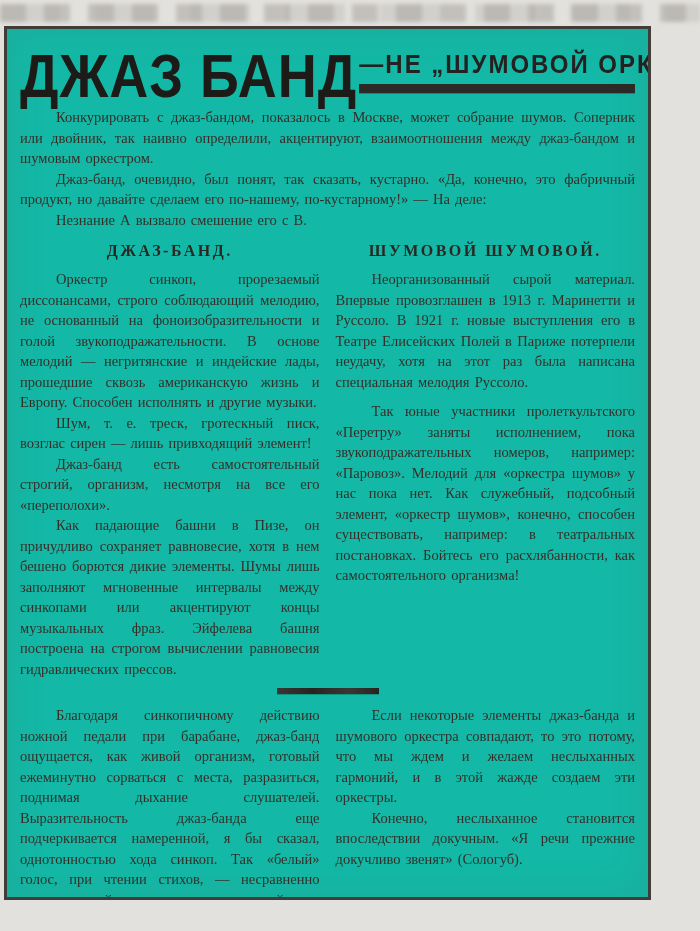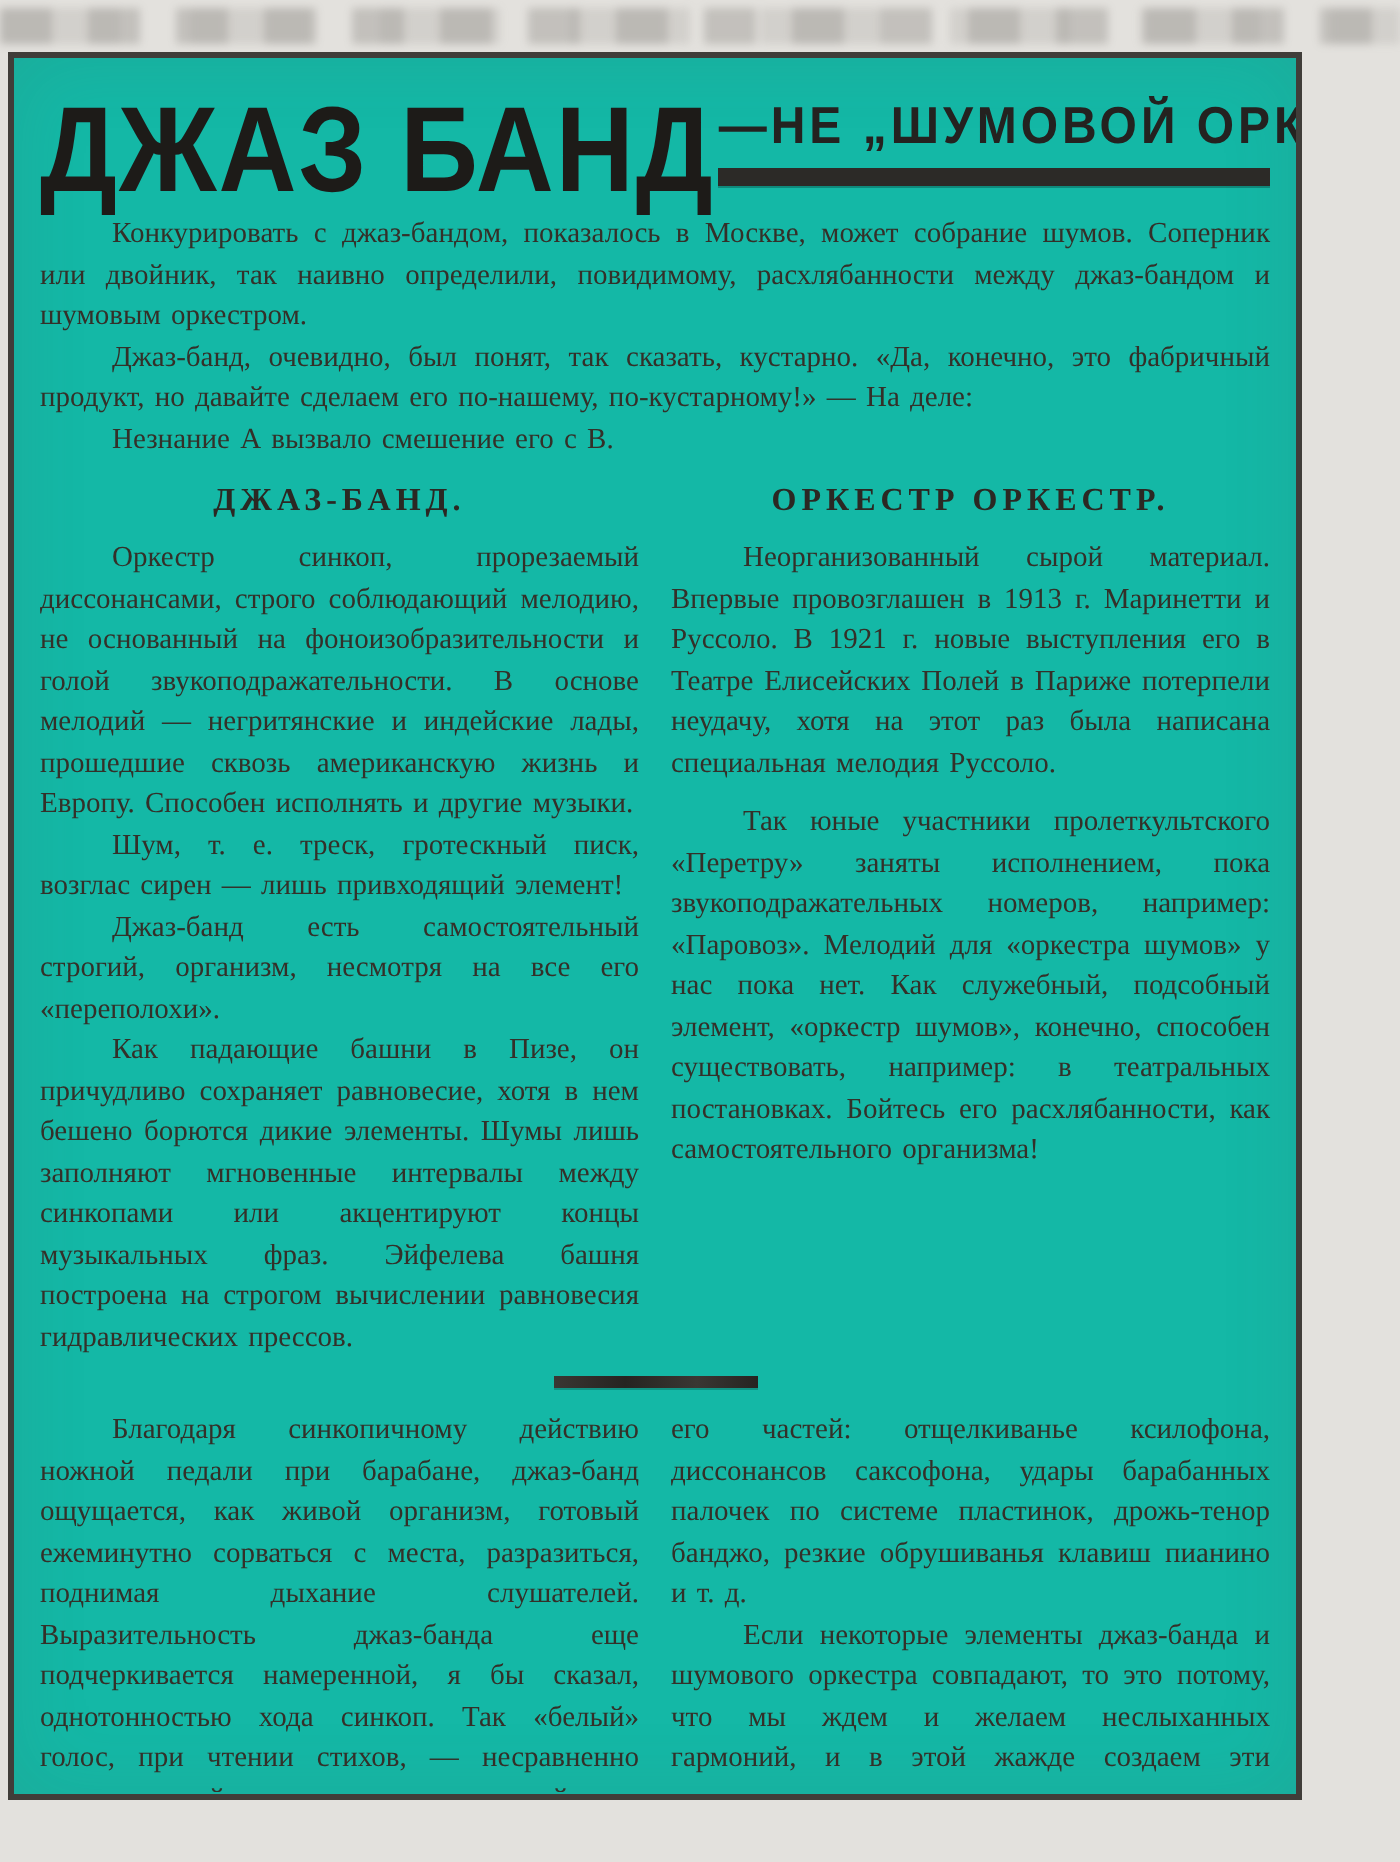--- a/index.html
+++ b/index.html
@@ -95,48 +95,47 @@
 
   <div class="masthead">
     <div class="title-main">ДЖАЗ БАНД</div>
     <div class="title-right">
       <div class="title-sub">—НЕ „ШУМОВОЙ ОРКЕСТР“...</div>
       <div class="title-bar"></div>
     </div>
   </div>
 
   <div class="intro bodytext">
-    <p>Конкурировать с джаз-бандом, показалось в Москве, может собрание шумов. Соперник или двойник, так наивно определили, повидимому, расхлябанности между джаз-бандом и шумовым оркестром.</p>
+    <p>Конкурировать с джаз-бандом, показалось в Москве, может собрание шумов. Соперник или двойник, так наивно определили, акцентируют, взаимоотношения между джаз-бандом и шумовым оркестром.</p>
     <p>Джаз-банд, очевидно, был понят, так сказать, кустарно. «Да, конечно, это фабричный продукт, но давайте сделаем его по-нашему, по-кустарному!» — На деле:</p>
     <p>Незнание А вызвало смешение его с В.</p>
   </div>
 
   <div class="cols bodytext">
     <div class="col">
       <div class="col-head">ДЖАЗ-БАНД.</div>
       <p>Оркестр синкоп, прорезаемый диссонансами, строго соблюдающий мелодию, не основанный на фоноизобразительности и голой звукоподражательности. В основе мелодий — негритянские и индейские лады, прошедшие сквозь американскую жизнь и Европу. Способен исполнять и другие музыки.</p>
       <p>Шум, т. е. треск, гротескный писк, возглас сирен — лишь привходящий элемент!</p>
       <p>Джаз-банд есть самостоятельный строгий, организм, несмотря на все его «переполохи».</p>
       <p>Как падающие башни в Пизе, он причудливо сохраняет равновесие, хотя в нем бешено борются дикие элементы. Шумы лишь заполняют мгновенные интервалы между синкопами или акцентируют концы музыкальных фраз. Эйфелева башня построена на строгом вычислении равновесия гидравлических прессов.</p>
     </div>
     <div class="col col-right">
-      <div class="col-head">ОРКЕСТР ОРКЕСТР.</div>
+      <div class="col-head">ШУМОВОЙ ШУМОВОЙ.</div>
       <p>Неорганизованный сырой материал. Впервые провозглашен в 1913 г. Маринетти и Руссоло. В 1921 г. новые выступления его в Театре Елисейских Полей в Париже потерпели неудачу, хотя на этот раз была написана специальная мелодия Руссоло.</p>
       <p>Так юные участники пролеткультского «Перетру» заняты исполнением, пока звукоподражательных номеров, например: «Паровоз». Мелодий для «оркестра шумов» у нас пока нет. Как служебный, подсобный элемент, «оркестр шумов», конечно, способен существовать, например: в театральных постановках. Бойтесь его расхлябанности, как самостоятельного организма!</p>
     </div>
   </div>
 
   <div class="section-divider"></div>
 
   <div class="cols bodytext">
     <div class="col">
       <p>Благодаря синкопичному действию ножной педали при барабане, джаз-банд ощущается, как живой организм, готовый ежеминутно сорваться с места, разразиться, поднимая дыхание слушателей. Выразительность джаз-банда еще подчеркивается намеренной, я бы сказал, однотонностью хода синкоп. Так «белый» голос, при чтении стихов, — несравненно выразительней и эмоционально сильней всех «декламаций». Так читал Блок, читает Сологуб.</p>
 
     </div>
     <div class="col">
-      <p class="no-indent">его частей: отщелкиванье ксилофона, диссонансов саксофона, удары барабанных палочек по системе пластинок, дрожь-тенор банджо, резкие обрушиванья клавиш пианино и т. д.</p>
       <p>Если некоторые элементы джаз-банда и шумового оркестра совпадают, то это потому, что мы ждем и желаем неслыханных гармоний, и в этой жажде создаем эти оркестры.</p>
       <p>Конечно, неслыханное становится впоследствии докучным. «Я речи прежние докучливо звенят» (Сологуб).</p>
 
     </div>
   </div>
 
 </div>
 
 </body></html>

